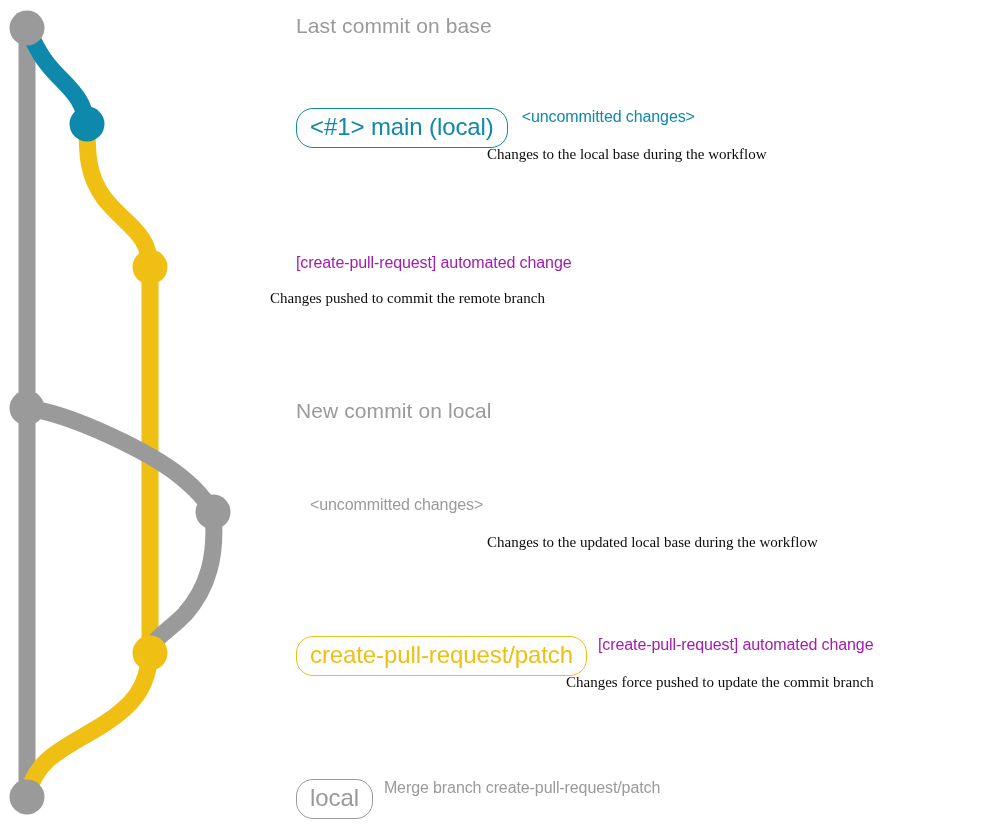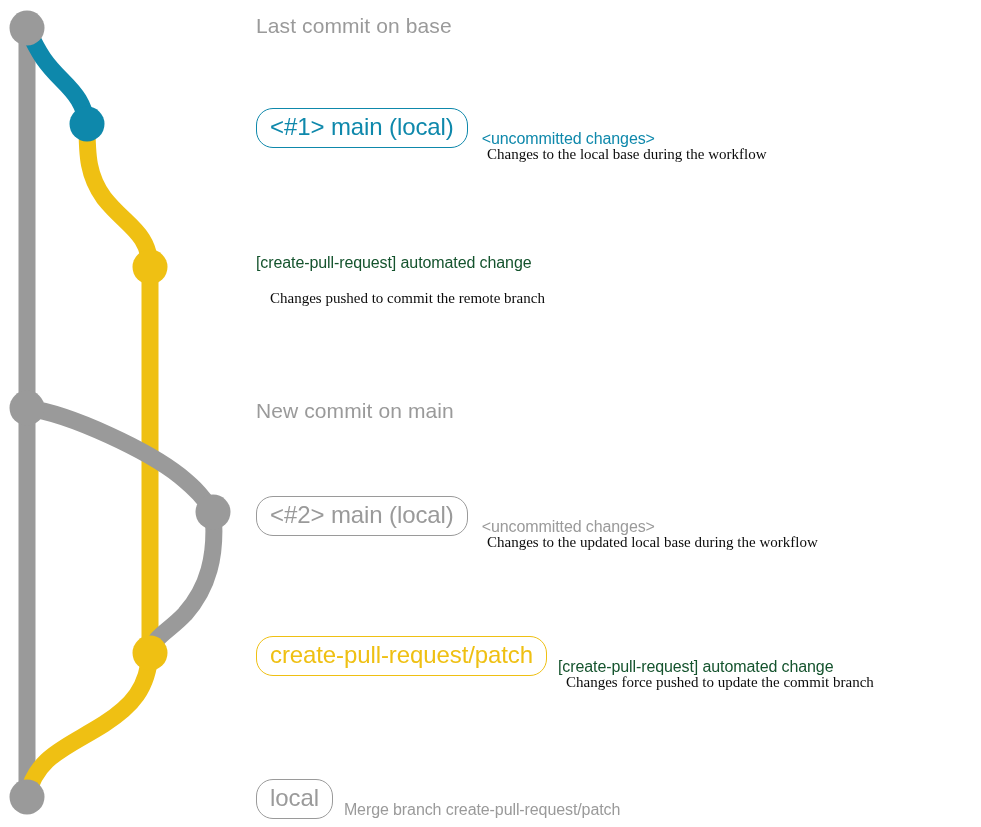--- a/index.html
+++ b/index.html
@@ -32,22 +32,23 @@
     top: 0;
     width: 981px;
     height: 827px;
     pointer-events: none;
   }
 
   
   .row {
     position: absolute;
     display: flex;
-    align-items: flex-end;
+    align-items: flex-start;
     white-space: nowrap;
+    margin-left: 40px;
   }
   .section-title {
     font-size: 21px;
     color: #9a9a9a;
     letter-spacing: 0.1px;
   }
   .badge {
     display: inline-block;
     border: 1.6px solid currentColor;
     border-radius: 17px;
@@ -59,21 +60,21 @@
   .badge-teal { color: #0e88ab; }
   .badge-gray { color: #9a9a9a; }
   .badge-yellow { color: #efc013; }
 
   .commit-msg {
     font-size: 16px;
     letter-spacing: -0.1px;
   }
   .msg-teal   { color: #0e88ab; }
   .msg-gray   { color: #9a9a9a; }
-  .msg-yellow { color: #14532d; }
+  .msg-yellow { color: #a21caf; }
 
   .detail {
     position: absolute;
     font-family: Liberation Serif, serif;
     font-size: 15px;
     color: #0b0b0b;
     white-space: nowrap;
   }
 
   .gap { width: 14px; height: 1px; }
@@ -121,25 +122,24 @@
       <span class="commit-msg msg-teal">&lt;uncommitted changes&gt;</span>
     </div>
     <div class="detail" style="left:487px; top:146px;">Changes to the local base during the workflow</div>
 
     <div class="row" style="left:256px; top:254px;">
       <span class="commit-msg msg-yellow">[create-pull-request] automated change</span>
     </div>
     <div class="detail" style="left:270px; top:290px;">Changes pushed to commit the remote branch</div>
 
     <div class="row" style="left:256px; top:399px;">
-      <span class="section-title">New commit on main</span>
+      <span class="section-title">New commit on local</span>
     </div>
 
     <div class="row" style="left:256px; top:496px;">
-      <span class="badge badge-gray">&lt;#2&gt; main (local)</span>
       <span class="gap"></span>
       <span class="commit-msg msg-gray">&lt;uncommitted changes&gt;</span>
     </div>
     <div class="detail" style="left:487px; top:534px;">Changes to the updated local base during the workflow</div>
 
     <div class="row" style="left:256px; top:636px;">
       <span class="badge badge-yellow">create-pull-request/patch</span>
       <span class="gap-sm"></span>
       <span class="commit-msg msg-yellow">[create-pull-request] automated change</span>
     </div>

